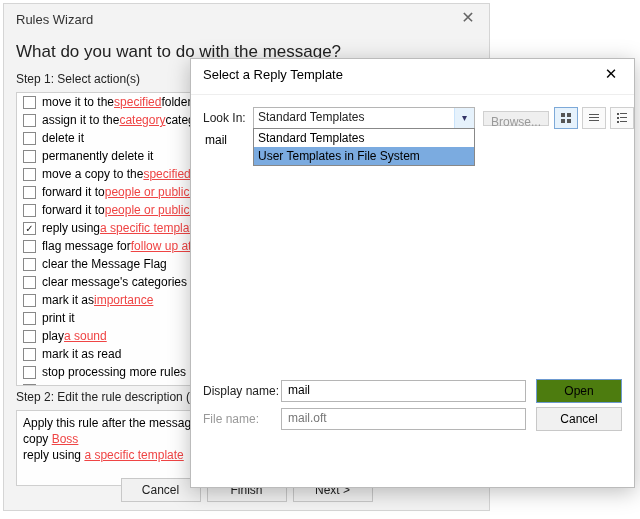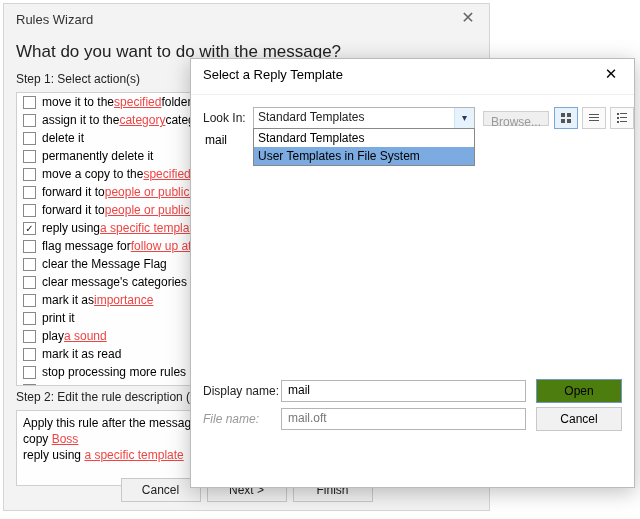--- a/index.html
+++ b/index.html
@@ -182,21 +182,21 @@
   .ri { padding: 2px; display: inline-block; }
   .rt-bottom {
     position: absolute;
     left: 12px; right: 12px; bottom: 24px;
     height: 86px;
   }
   .rt-form-row {
     display: flex; align-items: center; height: 28px;
   }
   .rt-form-lbl { width: 78px; color: #222; }
-  .rt-form-lbl.dis { color: #999; font-style: italic; }
+  .rt-form-lbl.dis { color: #999; }
   .rt-input {
     flex: 1; height: 22px;
     border: 1px solid #b5b5b5;
     background: #fff;
     padding: 2px 6px;
     margin-right: 10px;
   }
   .rt-input.dis { color: #777; }
   .rt-btn {
     width: 86px; height: 24px;
@@ -310,22 +310,22 @@
     <div>Apply this rule after the message arrives</div>
     <div>
       <span>copy </span><span class="lnk">Boss</span>
     </div>
     <div>
       <span>reply using </span><span class="lnk">a specific template</span>
     </div>
   </div>
   <div class="rw-buttons">
     <div class="btn">Cancel</div>
+    <div class="btn">Finish</div>
     <div class="btn">Next &gt;</div>
-    <div class="btn">Finish</div>
   </div>
 </div>
 
 <div class="rt">
   <div class="rt-title">
     <span>Select a Reply Template</span>
     <div class="rt-close">✕</div>
   </div>
   <div class="rt-body" style="position:relative;">
     <div class="rt-row">

